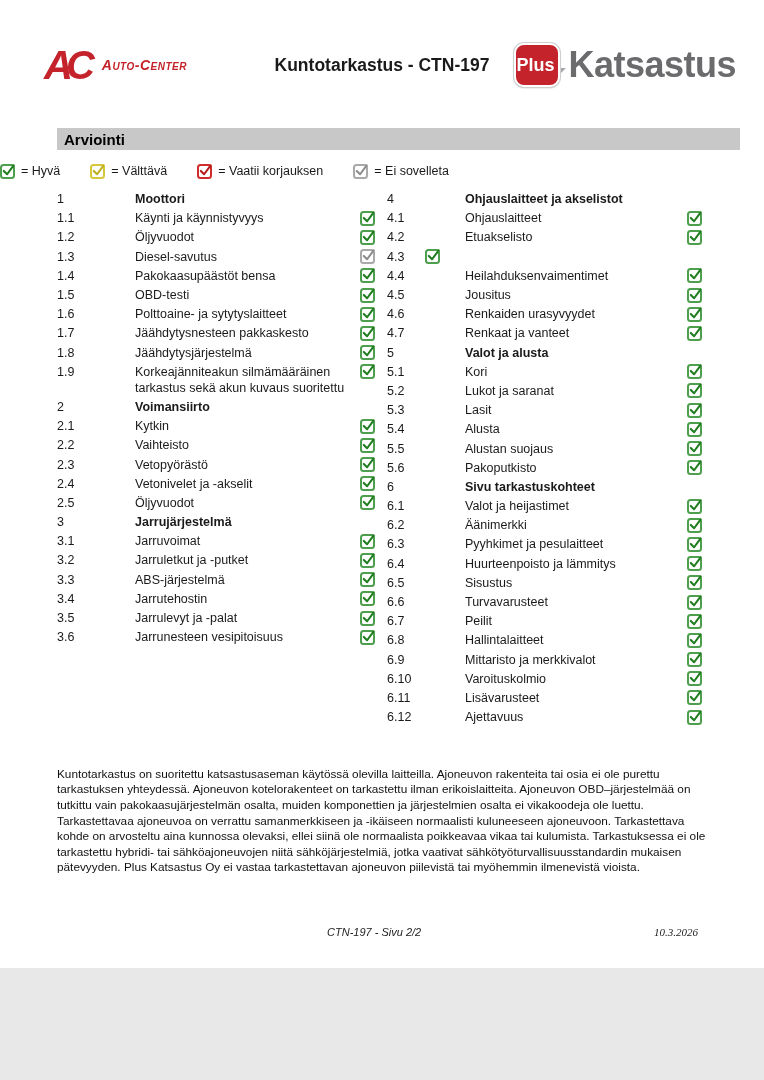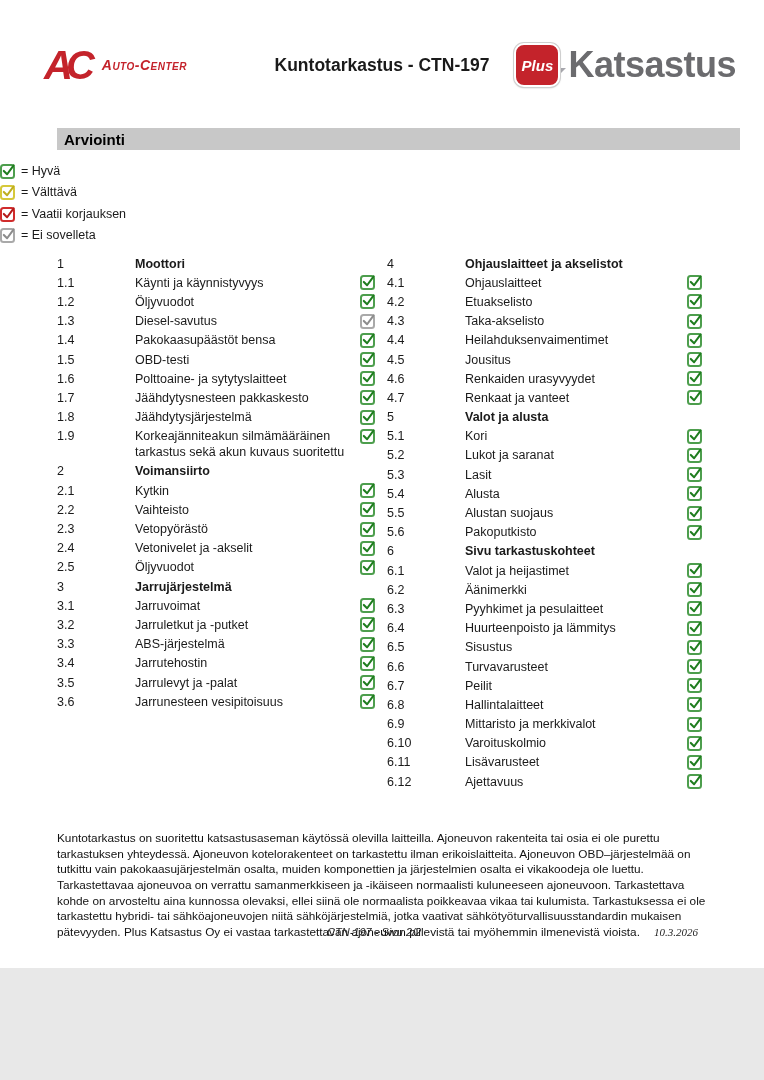--- a/index.html
+++ b/index.html
@@ -19,33 +19,33 @@
   .ac-logo{display:flex;align-items:center;gap:6px;}
   .ac-mono{font-size:40px;font-weight:900;font-style:italic;letter-spacing:-7px;
            color:var(--brand-red);line-height:1;padding-right:8px;}
   .ac-name{font-size:14px;font-weight:bold;font-style:italic;font-variant:small-caps;
            letter-spacing:.5px;color:var(--brand-red);}
   .doc-title{position:absolute;left:50%;top:50%;transform:translate(-50%,-50%);
              font-size:17.5px;font-weight:bold;white-space:nowrap;}
   .plus-logo{display:flex;align-items:center;}
   .plus-badge{width:46px;height:44px;background:var(--brand-red);border-radius:10px;
               border:2px solid #fff;box-shadow:0 0 0 1px #cfcfcf,0 1px 2px rgba(0,0,0,.25);
-              display:flex;align-items:center;justify-content:center;
-              color:#fff;font-style:italic;font-weight:bold;font-size:15px;z-index:2;}
+              display:flex;align-items:center;justify-content:flex-start;
+              color:#fff;font-weight:bold;font-size:18px;z-index:2;}
   .plus-tail{width:0;height:0;border-top:13px solid #a7a7ad;border-right:13px solid transparent;
              margin-left:-7px;margin-top:18px;z-index:1;}
   .kats-name{font-size:36px;font-weight:bold;color:var(--logo-gray);letter-spacing:-.5px;margin-left:2px;}
 
   
   .section-bar{height:22px;background:var(--bar-gray);margin:34px 24px 0 57px;
                display:flex;align-items:center;padding-left:7px;
                font-size:15px;font-weight:bold;color:#000;}
 
   
-  .legend{display:flex;justify-content:flex-start;gap:6px;margin-top:13px;flex-direction:column;}
+  .legend{display:flex;justify-content:flex-start;gap:30px;margin-top:13px;}
   .legend-item{display:flex;align-items:center;gap:6px;font-size:12.5px;}
 
   
   .columns{display:flex;margin:11px 0 0 57px;align-items:flex-start;}
   .col-left{width:318px;margin-right:12px;}
   .col-right{width:315px;}
   .row{display:flex;align-items:flex-start;padding:1.6px 0;}
   .row .num{flex:none;width:38px;font-size:12.5px;line-height:16px;}
   .row .lbl{flex:1;font-size:12.5px;line-height:16px;padding-right:8px;margin-left:40px;}
   .row-header .lbl{font-weight:bold;}
@@ -335,21 +335,20 @@
           <span class="num">4.2</span>
           <span class="lbl">Etuakselisto</span>
           <span class="cbx" style="border-color:#4d9e4d">
             <svg viewBox="0 0 16 16">
               <path d="M3 8.5 L6.5 12 L13.5 2.5" fill="none" stroke="#1f7d1f" stroke-width="2.2" stroke-linecap="round" stroke-linejoin="round"></path>
             </svg>
           </span>
         </div>
         <div class="row">
           <span class="num">4.3</span>
-          <span class="lbl">Taka-akselisto</span>
           <span class="cbx" style="border-color:#4d9e4d">
             <svg viewBox="0 0 16 16">
               <path d="M3 8.5 L6.5 12 L13.5 2.5" fill="none" stroke="#1f7d1f" stroke-width="2.2" stroke-linecap="round" stroke-linejoin="round"></path>
             </svg>
           </span>
         </div>
         <div class="row">
           <span class="num">4.4</span>
           <span class="lbl">Heilahduksenvaimentimet</span>
           <span class="cbx" style="border-color:#4d9e4d">

